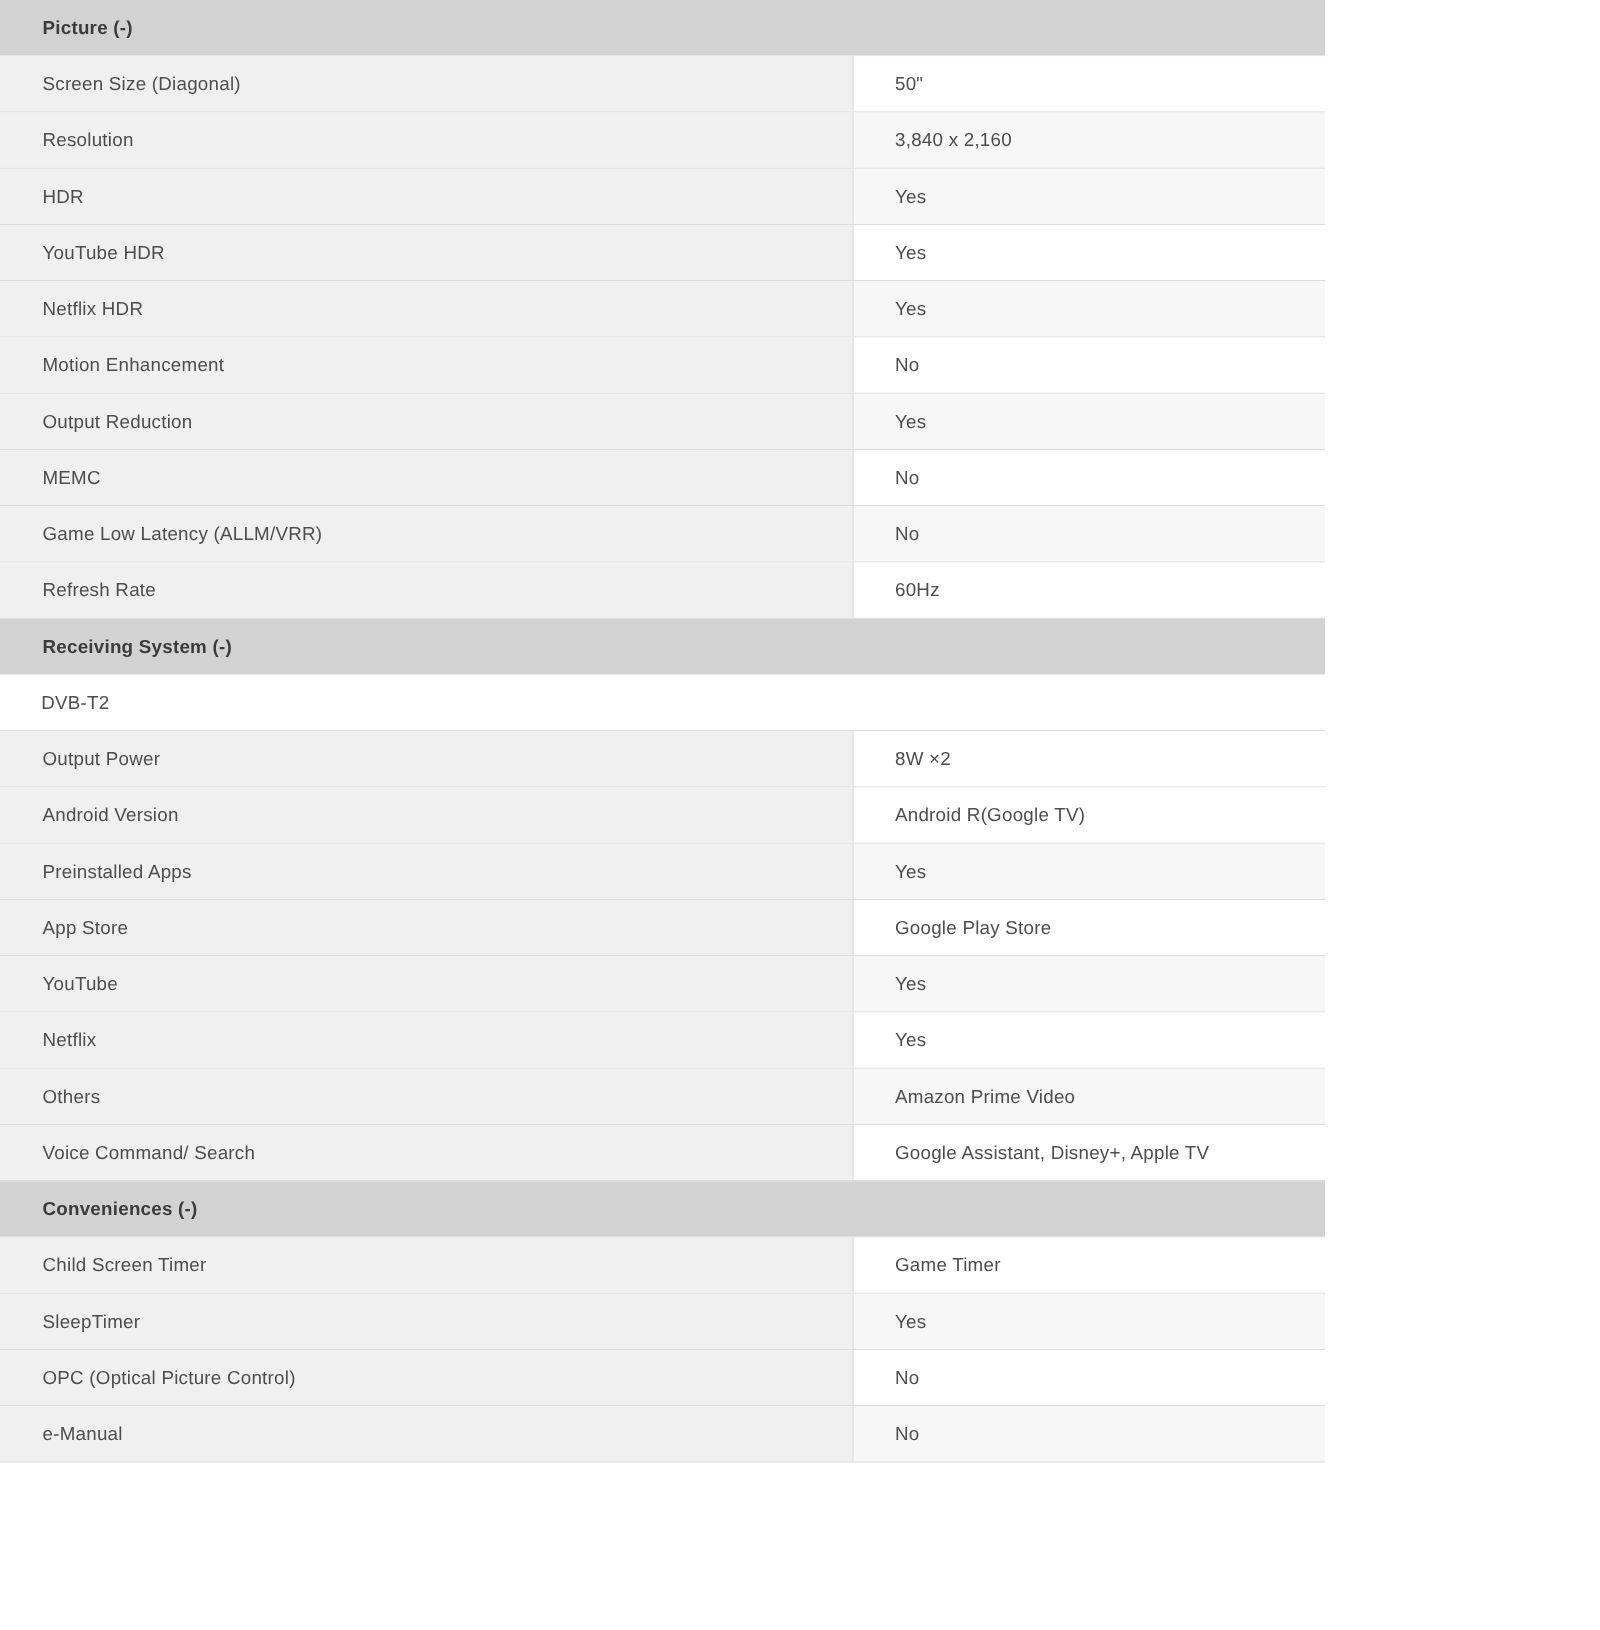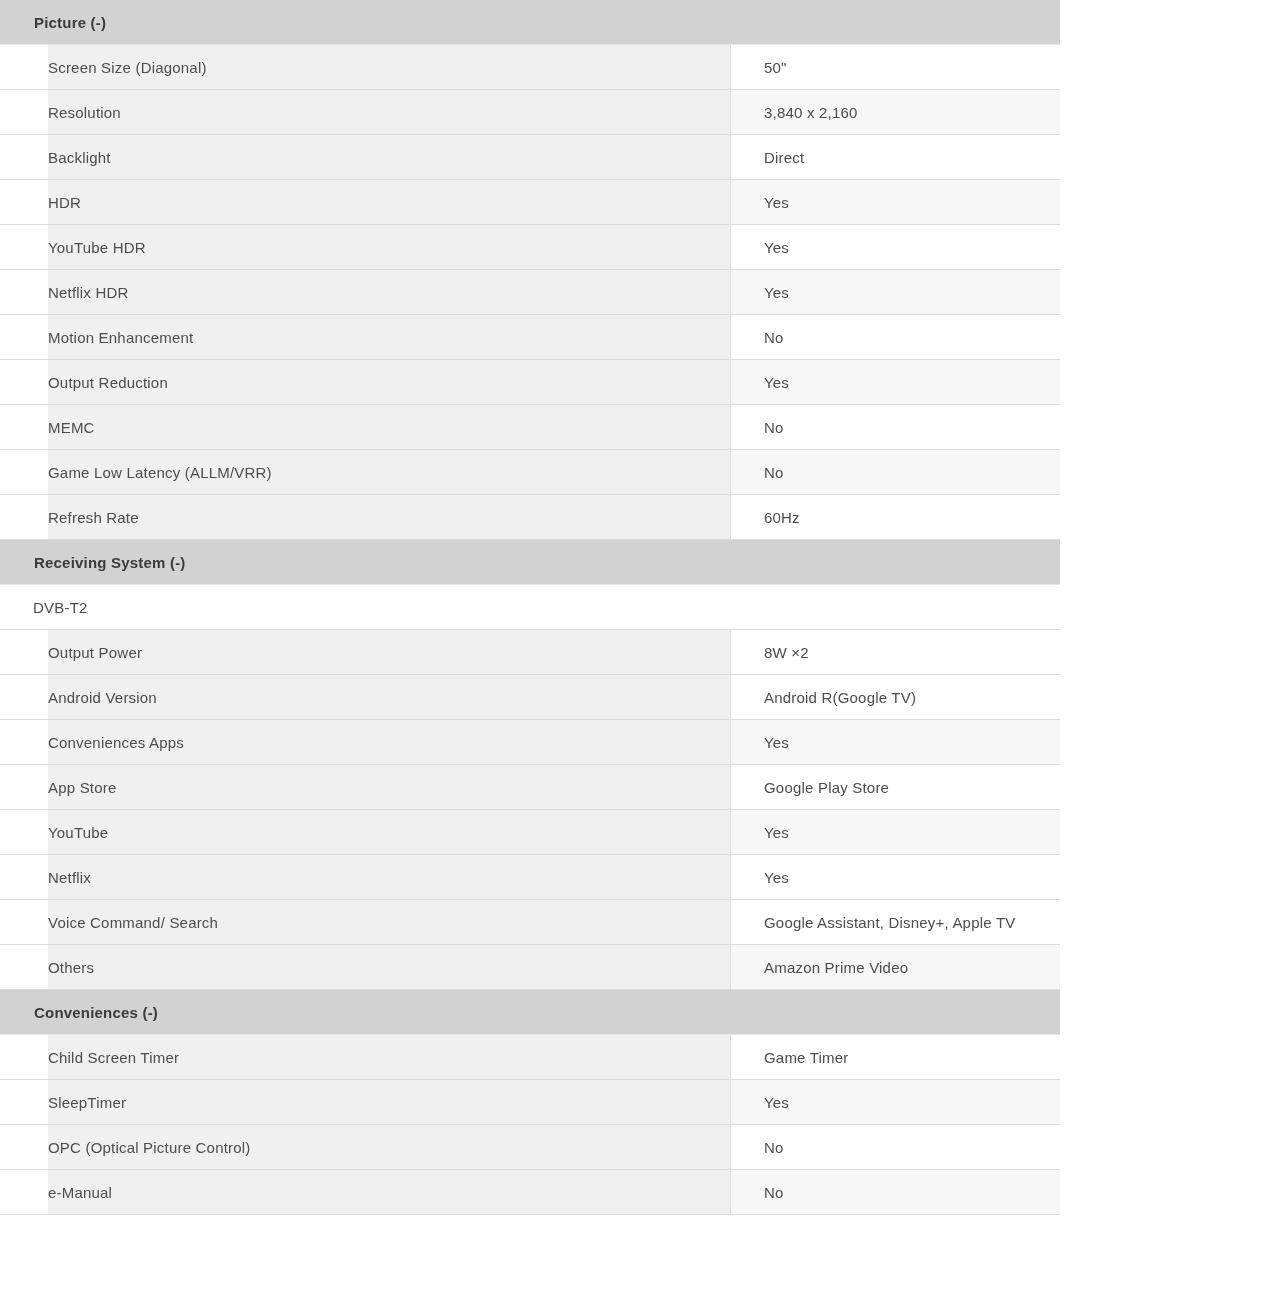--- a/index.html
+++ b/index.html
@@ -40,21 +40,21 @@
     height: 45px;
     border-bottom: 1px solid var(--row-border);
   }
   .spec-label {
     width: 683px;
     flex: 0 0 683px;
     background: var(--label-bg);
     border-right: 1px solid var(--row-border);
     display: flex;
     align-items: center;
-    margin-left: 48px;
+    padding-left: 34px;
   }
   .spec-value {
     flex: 1 1 auto;
     background: #ffffff;
     display: flex;
     align-items: center;
     padding-left: 33px;
   }
   .spec-value.alt {
     background: var(--value-alt-bg);
@@ -65,24 +65,20 @@
 
 <div class="spec-table" id="spec-table">
     <div class="section-header">Picture (-)</div>
     <div class="spec-row">
       <div class="spec-label">Screen Size (Diagonal)</div>
       <div class="spec-value">50"</div>
     </div>
     <div class="spec-row">
       <div class="spec-label">Resolution</div>
       <div class="spec-value alt">3,840 x 2,160</div>
-    </div>
-    <div class="spec-row">
-      <div class="spec-label">Backlight</div>
-      <div class="spec-value">Direct</div>
     </div>
     <div class="spec-row">
       <div class="spec-label">HDR</div>
       <div class="spec-value alt">Yes</div>
     </div>
     <div class="spec-row">
       <div class="spec-label">YouTube HDR</div>
       <div class="spec-value">Yes</div>
     </div>
     <div class="spec-row">
@@ -115,42 +111,42 @@
     </div>
     <div class="spec-row">
       <div class="spec-label">Output Power</div>
       <div class="spec-value">8W ×2</div>
     </div>
     <div class="spec-row">
       <div class="spec-label">Android Version</div>
       <div class="spec-value">Android R(Google TV)</div>
     </div>
     <div class="spec-row">
-      <div class="spec-label">Conveniences Apps</div>
+      <div class="spec-label">Preinstalled Apps</div>
       <div class="spec-value alt">Yes</div>
     </div>
     <div class="spec-row">
       <div class="spec-label">App Store</div>
       <div class="spec-value">Google Play Store</div>
     </div>
     <div class="spec-row">
       <div class="spec-label">YouTube</div>
       <div class="spec-value alt">Yes</div>
     </div>
     <div class="spec-row">
       <div class="spec-label">Netflix</div>
       <div class="spec-value">Yes</div>
     </div>
     <div class="spec-row">
+      <div class="spec-label">Others</div>
+      <div class="spec-value alt">Amazon Prime Video</div>
+    </div>
+    <div class="spec-row">
       <div class="spec-label">Voice Command/ Search</div>
       <div class="spec-value">Google Assistant, Disney+, Apple TV</div>
-    </div>
-    <div class="spec-row">
-      <div class="spec-label">Others</div>
-      <div class="spec-value alt">Amazon Prime Video</div>
     </div>
     <div class="section-header">Conveniences (-)</div>
     <div class="spec-row">
       <div class="spec-label">Child Screen Timer</div>
       <div class="spec-value">Game Timer</div>
     </div>
     <div class="spec-row">
       <div class="spec-label">SleepTimer</div>
       <div class="spec-value alt">Yes</div>
     </div>

